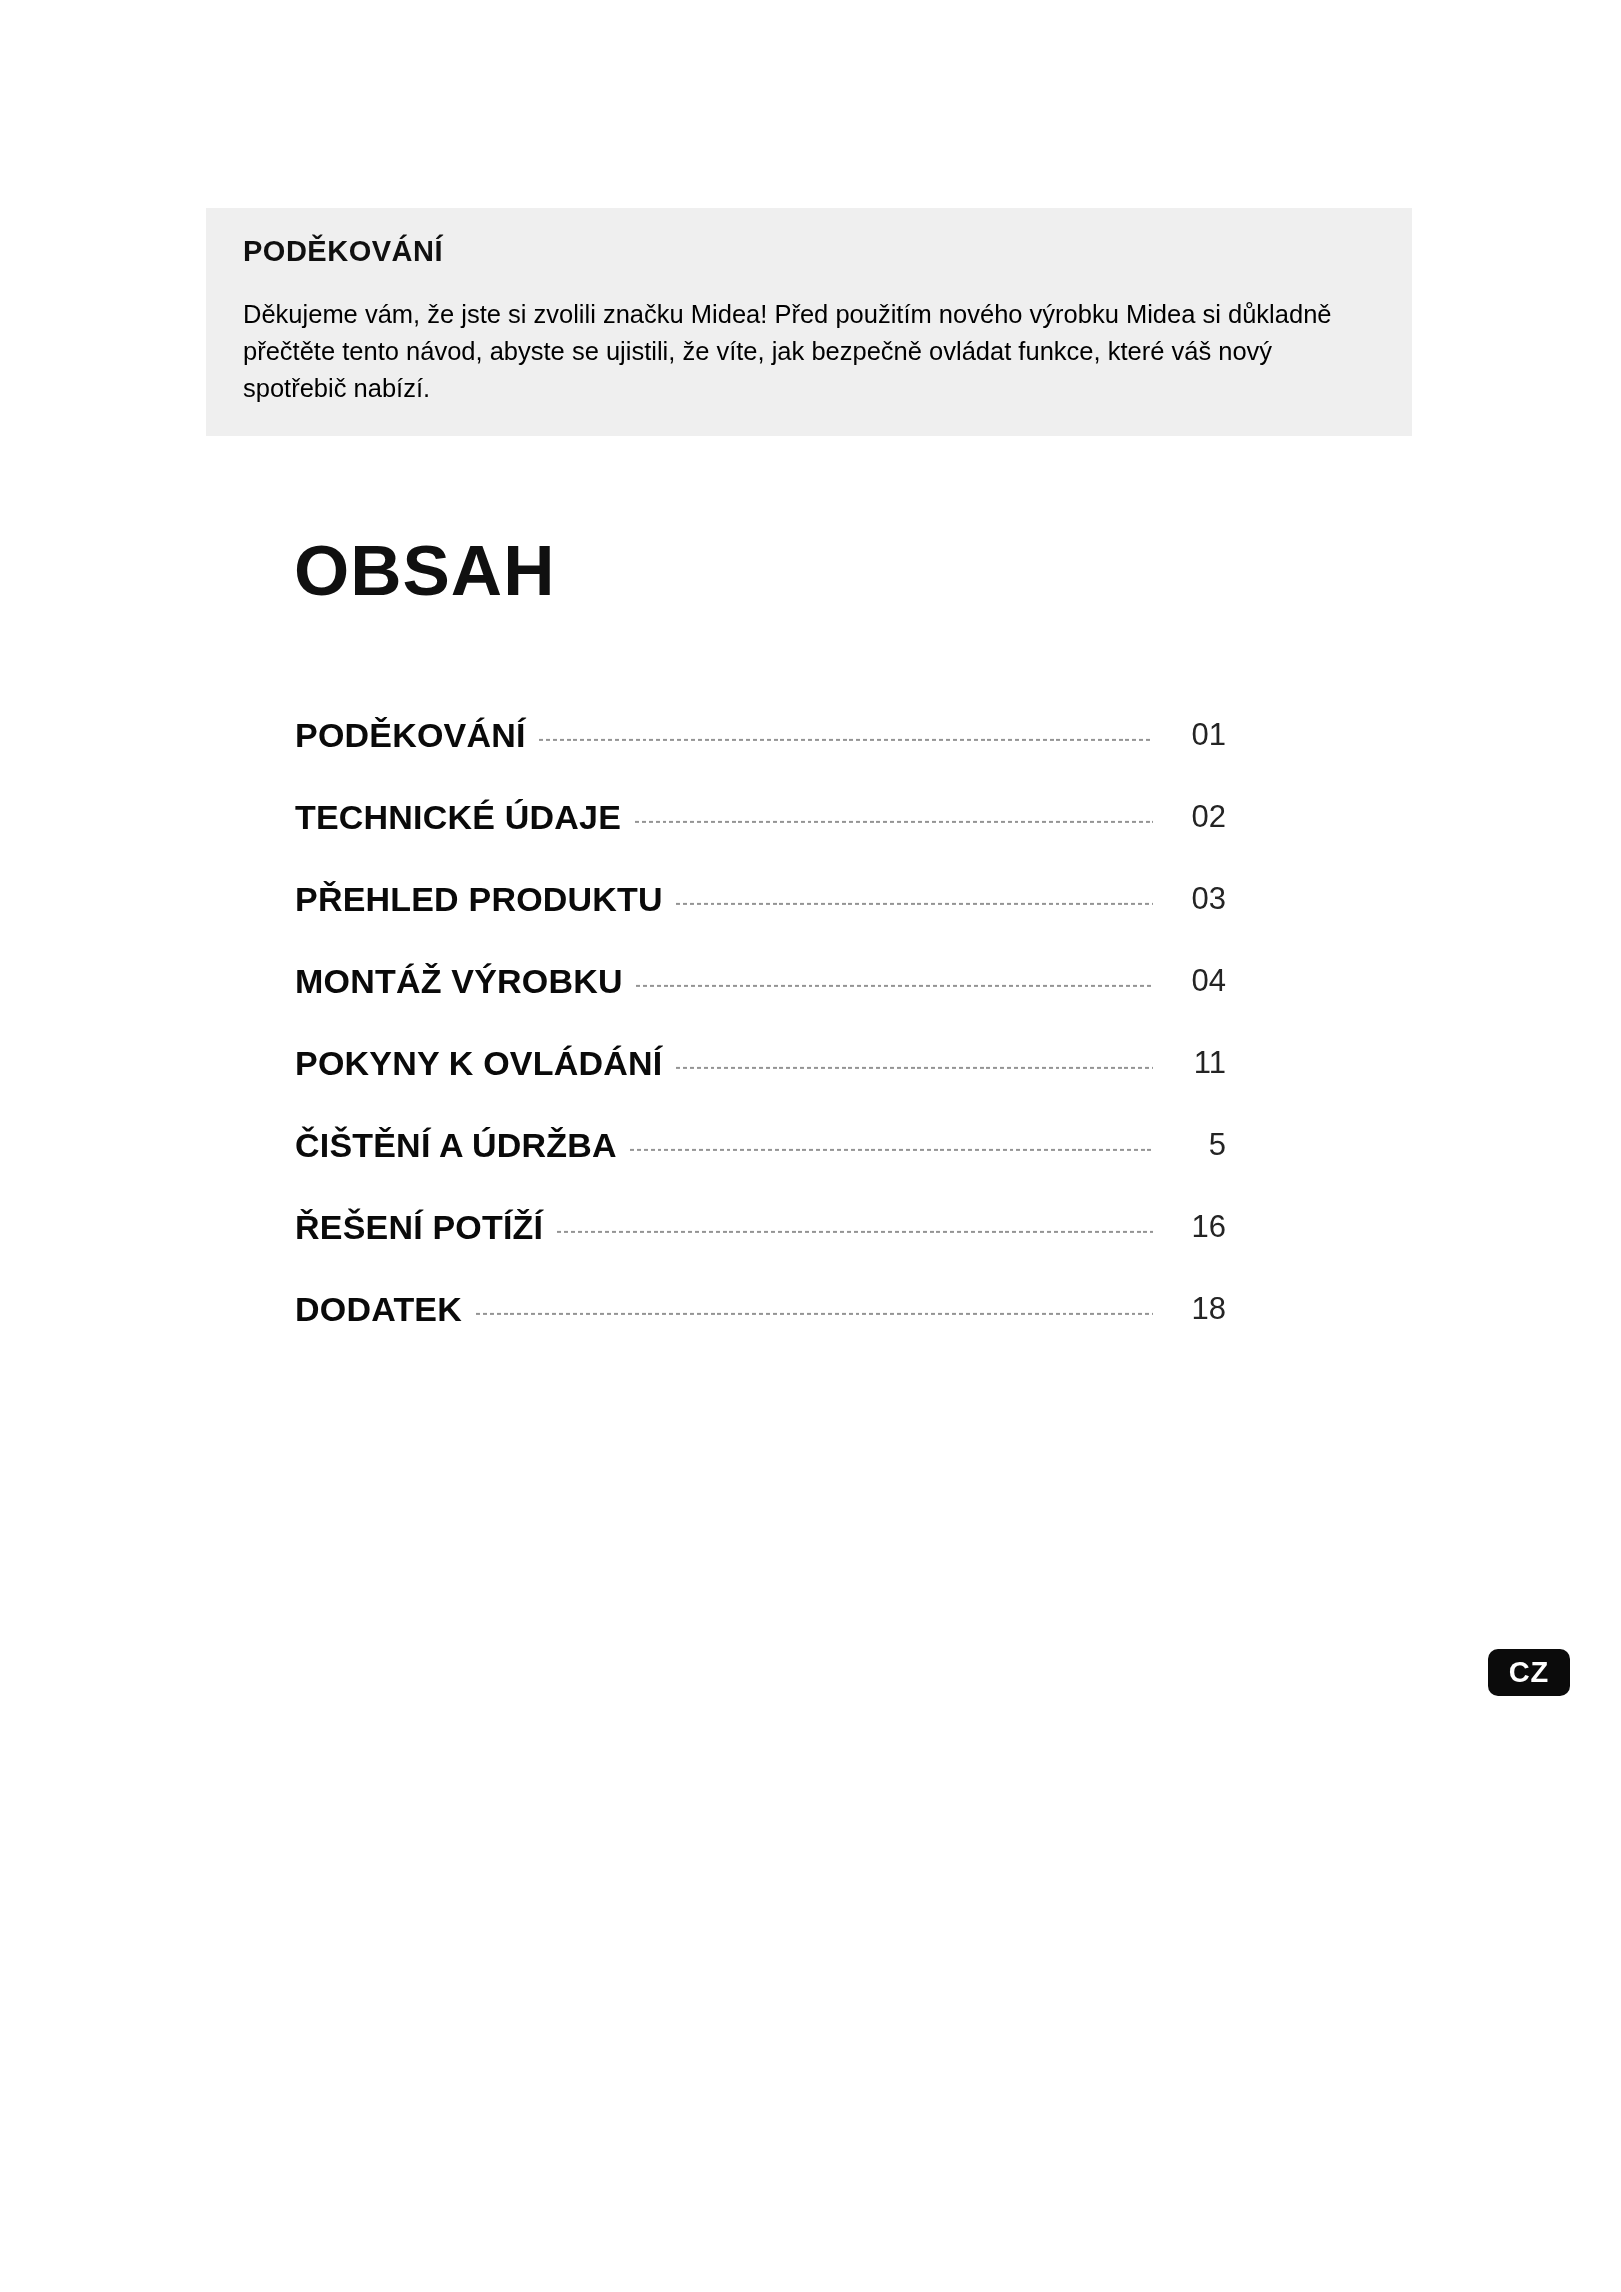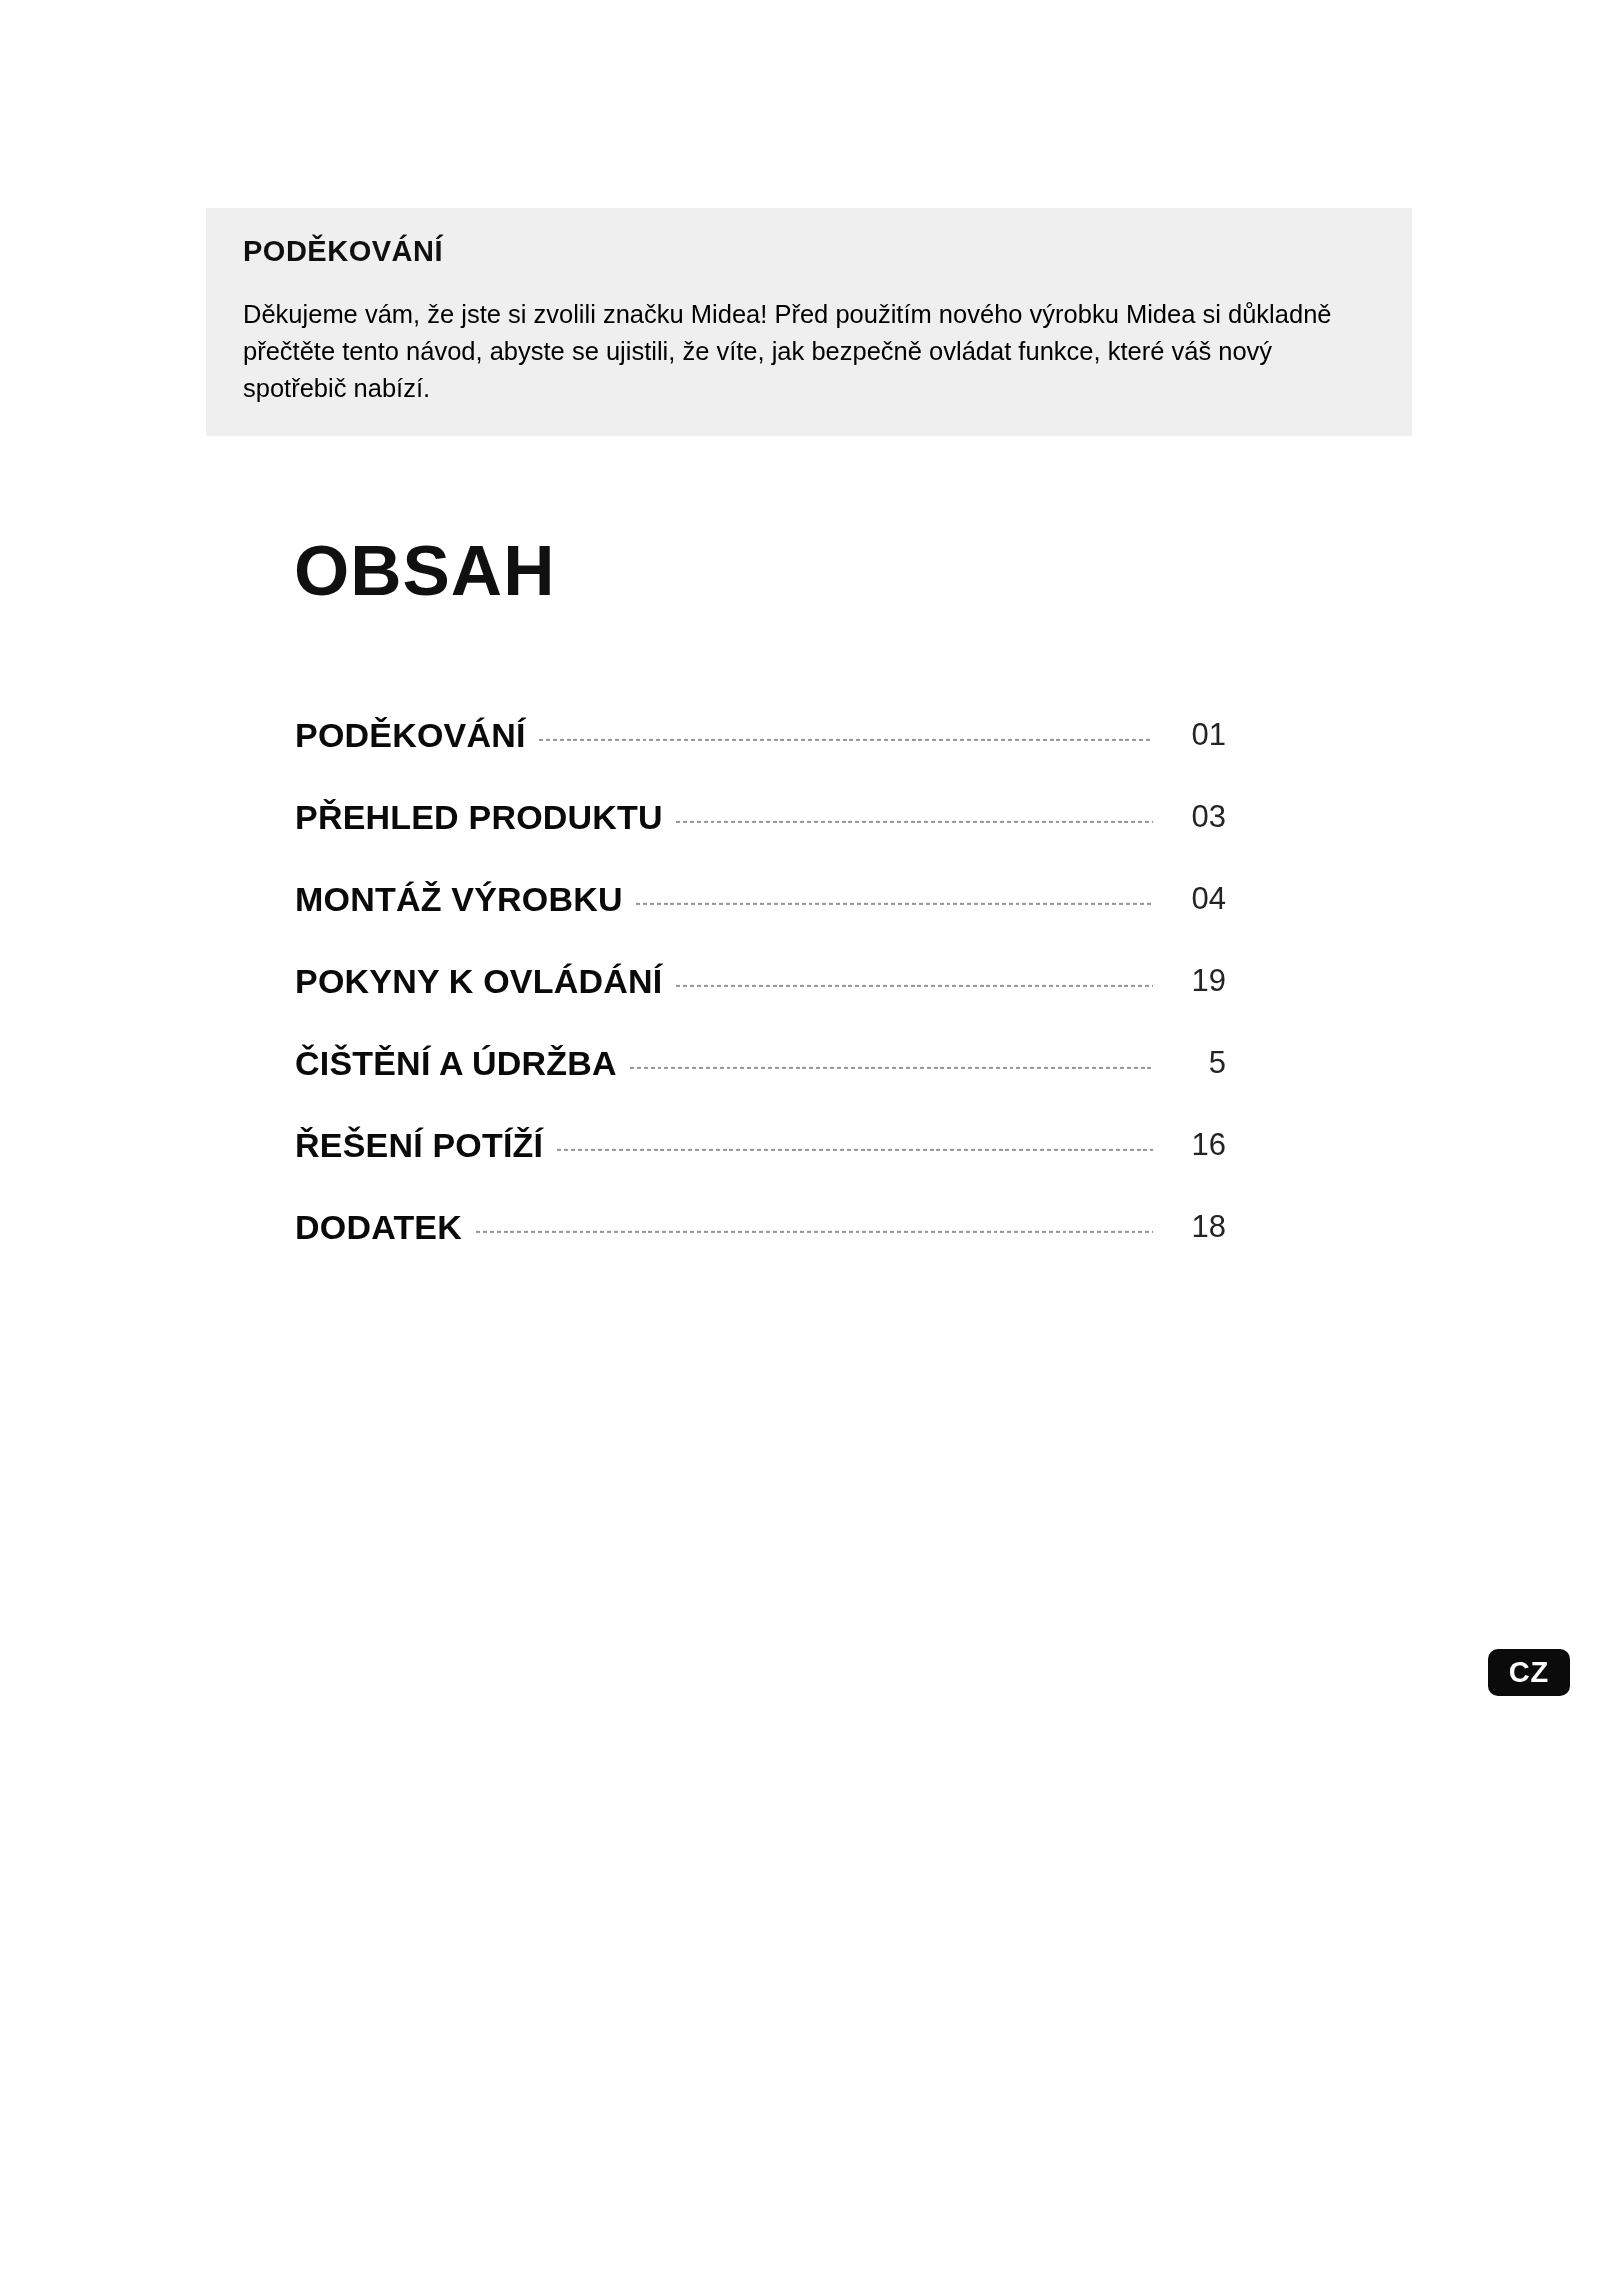--- a/index.html
+++ b/index.html
@@ -132,33 +132,38 @@
 
   <h1 class="obsah-title">OBSAH</h1>
 
   <nav class="toc">
     <div class="toc-row">
       <span class="toc-label">PODĚKOVÁNÍ</span>
       <span class="toc-leader"></span>
       <span class="toc-page">01</span>
     </div>
     <div class="toc-row">
+      <span class="toc-label">TECHNICKÉ ÚDAJE</span>
+      <span class="toc-leader"></span>
+      <span class="toc-page">02</span>
+    </div>
+    <div class="toc-row">
       <span class="toc-label">PŘEHLED PRODUKTU</span>
       <span class="toc-leader"></span>
       <span class="toc-page">03</span>
     </div>
     <div class="toc-row">
       <span class="toc-label">MONTÁŽ VÝROBKU</span>
       <span class="toc-leader"></span>
       <span class="toc-page">04</span>
     </div>
     <div class="toc-row">
       <span class="toc-label">POKYNY K OVLÁDÁNÍ</span>
       <span class="toc-leader"></span>
-      <span class="toc-page">19</span>
+      <span class="toc-page">11</span>
     </div>
     <div class="toc-row">
       <span class="toc-label">ČIŠTĚNÍ A ÚDRŽBA</span>
       <span class="toc-leader"></span>
       <span class="toc-page">5</span>
     </div>
     <div class="toc-row">
       <span class="toc-label">ŘEŠENÍ POTÍŽÍ</span>
       <span class="toc-leader"></span>
       <span class="toc-page">16</span>

